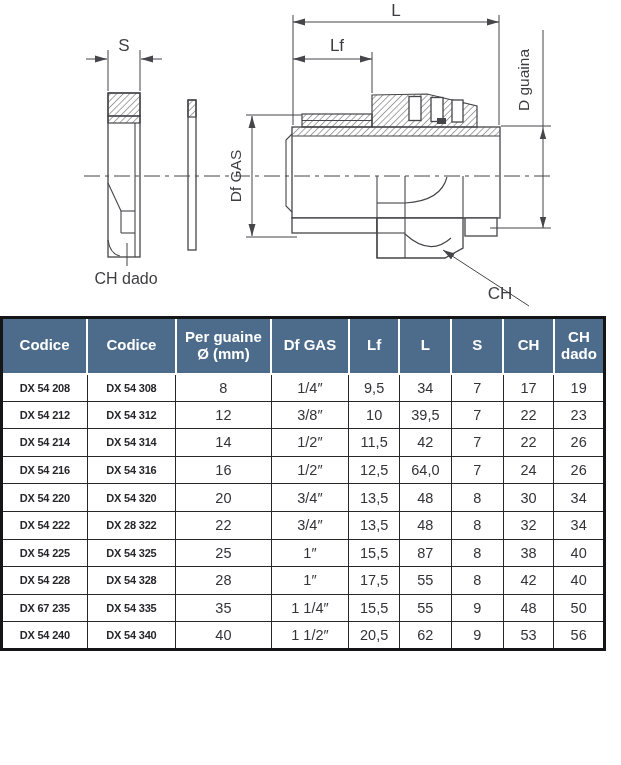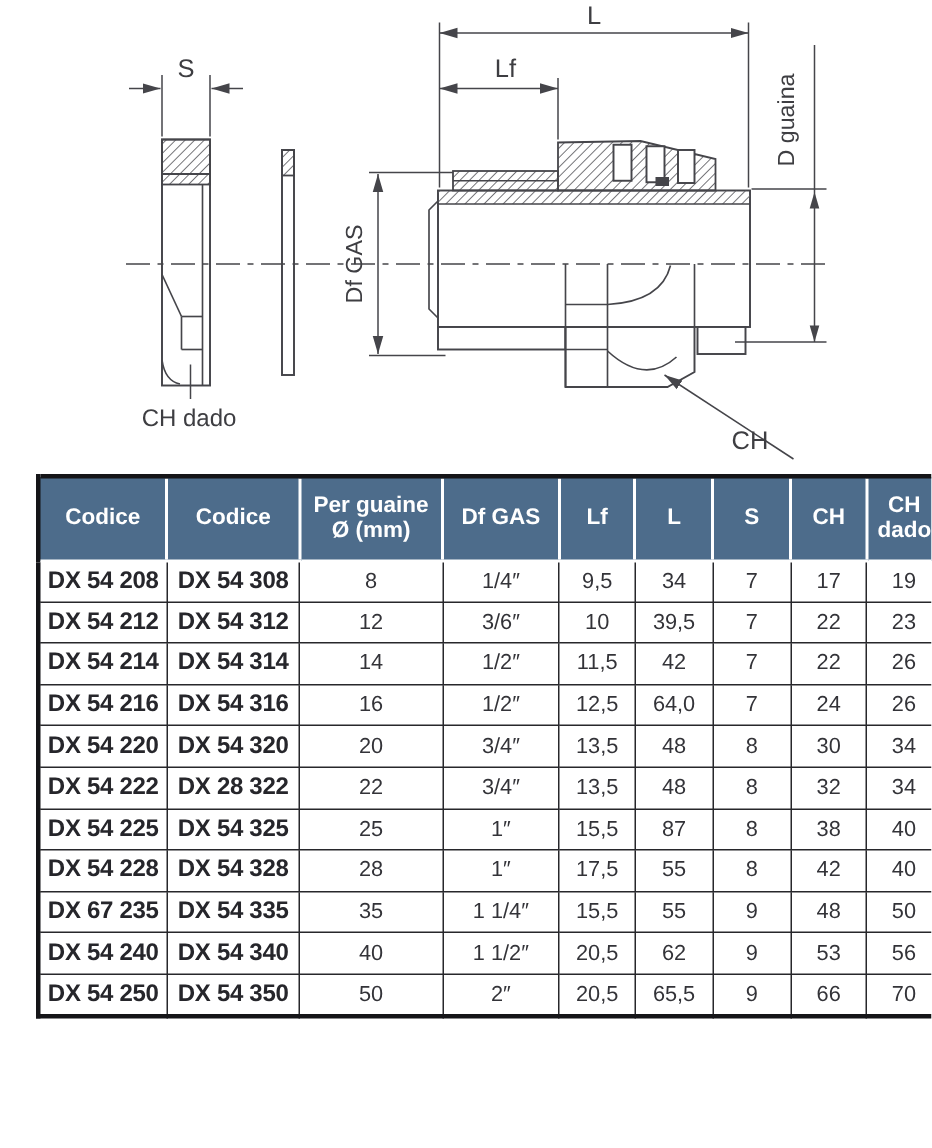--- a/index.html
+++ b/index.html
@@ -11,37 +11,37 @@
   svg.drawing { display:block; }
   .outline { fill:#fff; stroke:#45454a; stroke-width:1.3; }
   .hatched { fill:url(#hatch); stroke:#45454a; stroke-width:1.2; }
   .thin    { fill:none; stroke:#45454a; stroke-width:1.1; }
   .dim     { stroke:#45454a; stroke-width:1; fill:none; }
   .arrfill { fill:#45454a; }
   .lbl  { font-family:"Liberation Sans",sans-serif; font-size:17px; fill:#3e3e42; }
   .lbl2 { font-family:"Liberation Sans",sans-serif; font-size:16px; fill:#3e3e42; }
   .lblv { font-family:"Liberation Sans",sans-serif; font-size:15.5px; fill:#3e3e42; }
 
-  .tblwrap { margin:6px 7px 0 24px; }
+  .tblwrap { margin:6px 7px 0 0; }
   table.specs {
     width:606px; border-collapse:collapse; table-layout:fixed;
     border:3px solid #151518;
   }
   table.specs th {
     background:#4d6c8b; color:#fff; font-weight:bold; font-size:15px;
     line-height:1.12; white-space:pre-line; text-align:center; vertical-align:middle;
     height:56px; border-left:2.5px solid #fff; border-bottom:2.5px solid #fff;
     padding:2px 1px;
   }
   table.specs th:first-child { border-left:3px solid #151518; }
   table.specs td {
     border:1.4px solid #27272b; text-align:center; vertical-align:middle;
     height:27.6px; padding:0 2px; background:#fff; white-space:nowrap;
   }
-  td.code { font-weight:bold; font-size:16px; color:#26262b; letter-spacing:-0.2px; }
+  td.code { font-weight:bold; font-size:11px; color:#26262b; letter-spacing:-0.2px; }
   td.num  { font-size:14.5px; color:#333338; }
 </style>
 </head>
 <body>
 
 <div class="page">
 
   <svg class="drawing" width="621" height="310" viewBox="0 0 621 310" xmlns="http://www.w3.org/2000/svg">
     <defs>
       <pattern id="hatch" patternUnits="userSpaceOnUse" width="4.5" height="4.5" patternTransform="rotate(45)">
@@ -180,21 +180,21 @@
           <td class="num">9,5</td>
           <td class="num">34</td>
           <td class="num">7</td>
           <td class="num">17</td>
           <td class="num">19</td>
         </tr>
         <tr>
           <td class="code">DX 54 212</td>
           <td class="code">DX 54 312</td>
           <td class="num">12</td>
-          <td class="num">3/6″</td>
+          <td class="num">3/8″</td>
           <td class="num">10</td>
           <td class="num">39,5</td>
           <td class="num">7</td>
           <td class="num">22</td>
           <td class="num">23</td>
         </tr>
         <tr>
           <td class="code">DX 54 214</td>
           <td class="code">DX 54 314</td>
           <td class="num">14</td>
@@ -275,27 +275,16 @@
           <td class="code">DX 54 240</td>
           <td class="code">DX 54 340</td>
           <td class="num">40</td>
           <td class="num">1 1/2″</td>
           <td class="num">20,5</td>
           <td class="num">62</td>
           <td class="num">9</td>
           <td class="num">53</td>
           <td class="num">56</td>
         </tr>
-        <tr>
-          <td class="code">DX 54 250</td>
-          <td class="code">DX 54 350</td>
-          <td class="num">50</td>
-          <td class="num">2″</td>
-          <td class="num">20,5</td>
-          <td class="num">65,5</td>
-          <td class="num">9</td>
-          <td class="num">66</td>
-          <td class="num">70</td>
-        </tr>
       </tbody>
     </table>
   </div>
 </div>
 
 </body></html>

